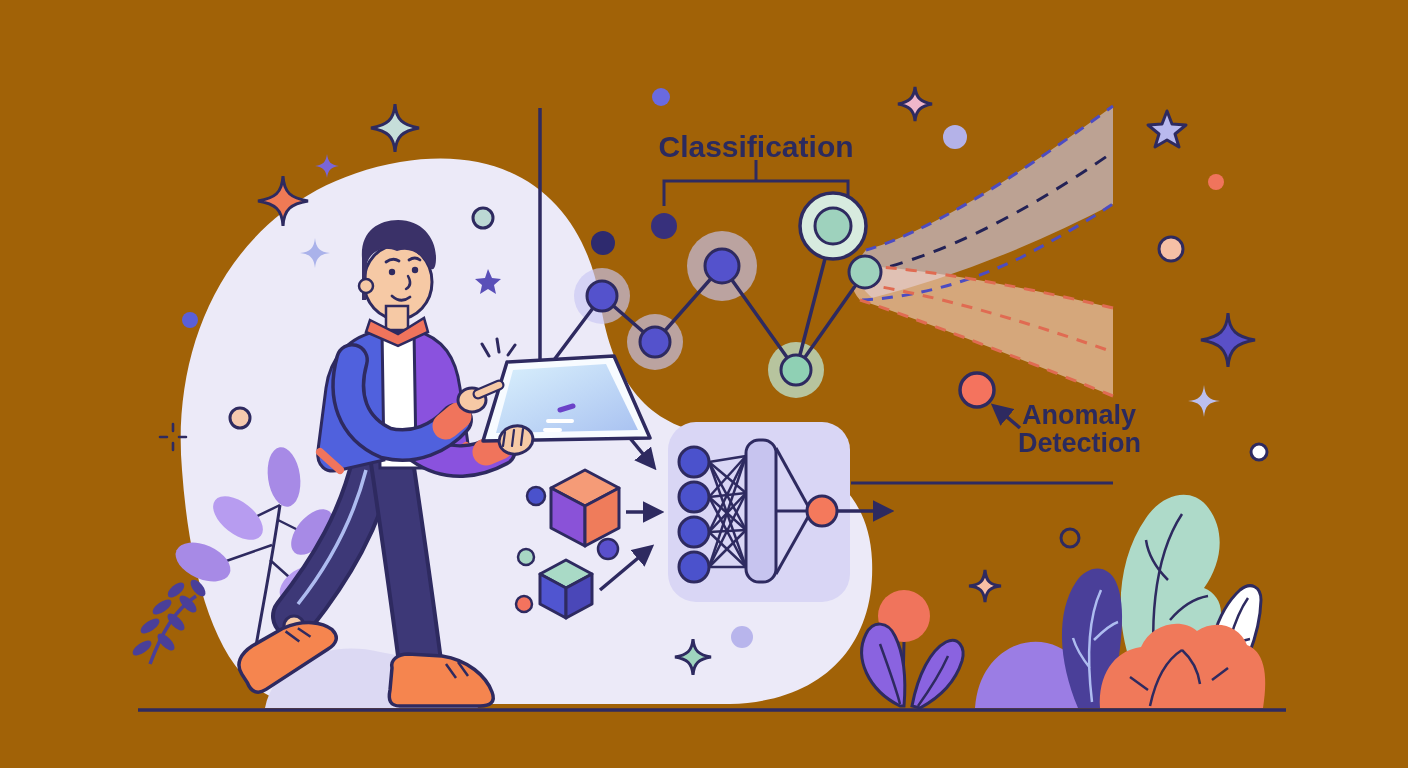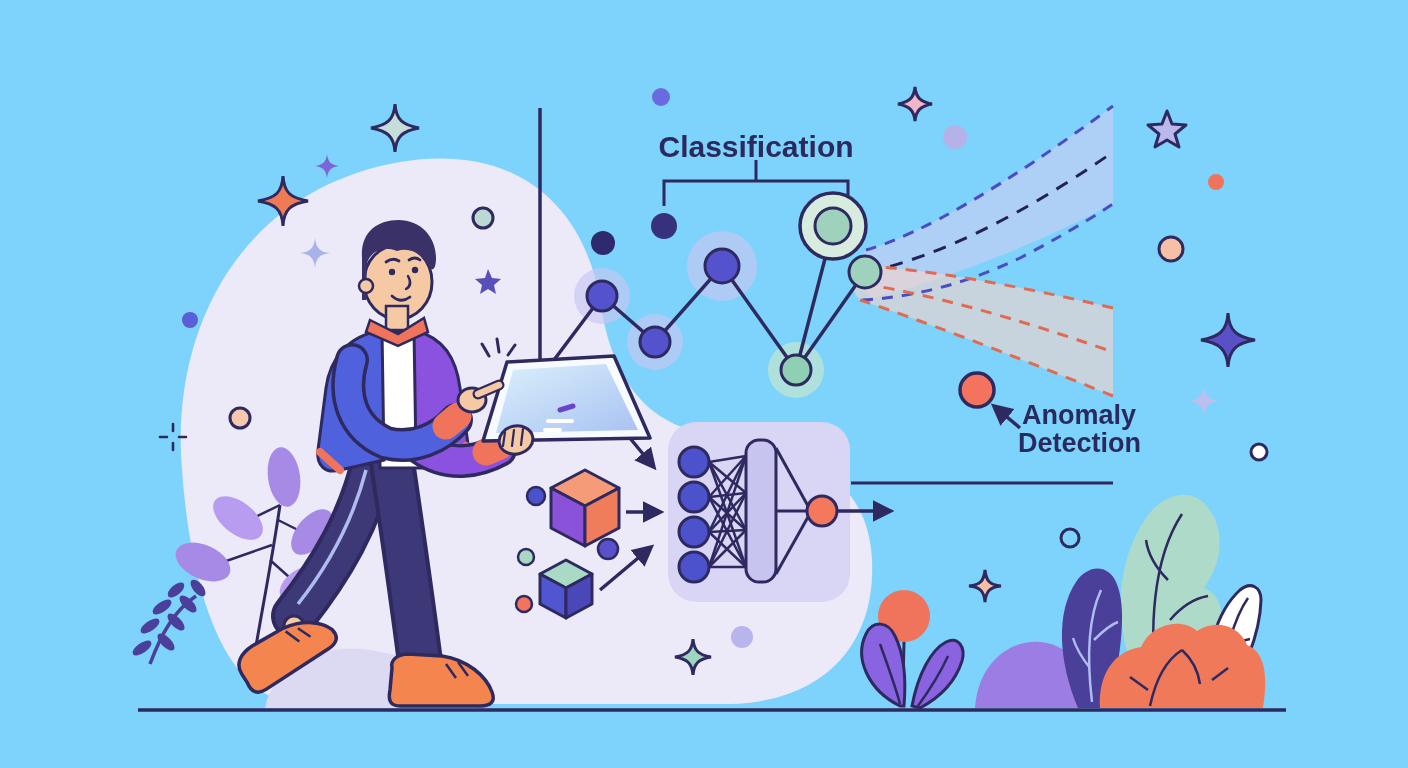--- a/index.html
+++ b/index.html
@@ -1,16 +1,16 @@
 <!DOCTYPE html>
 <html><head>
 <meta charset="utf-8">
 <style>
   html,body{margin:0;padding:0;background:#ffffff;}
-  .canvas{position:relative;width:1408px;height:768px;background:#7dd3fc;overflow:hidden;
+  .canvas{position:relative;width:1408px;height:768px;background:#a16207;overflow:hidden;
           font-family:"Liberation Sans",sans-serif;}
   svg{display:block;}
   text{font-family:"Liberation Sans",sans-serif;font-weight:700;}
 </style>
 </head>
 <body>
 
 <div class="canvas">
 <svg width="1408" height="768" viewBox="0 0 1408 768">
   <defs>

